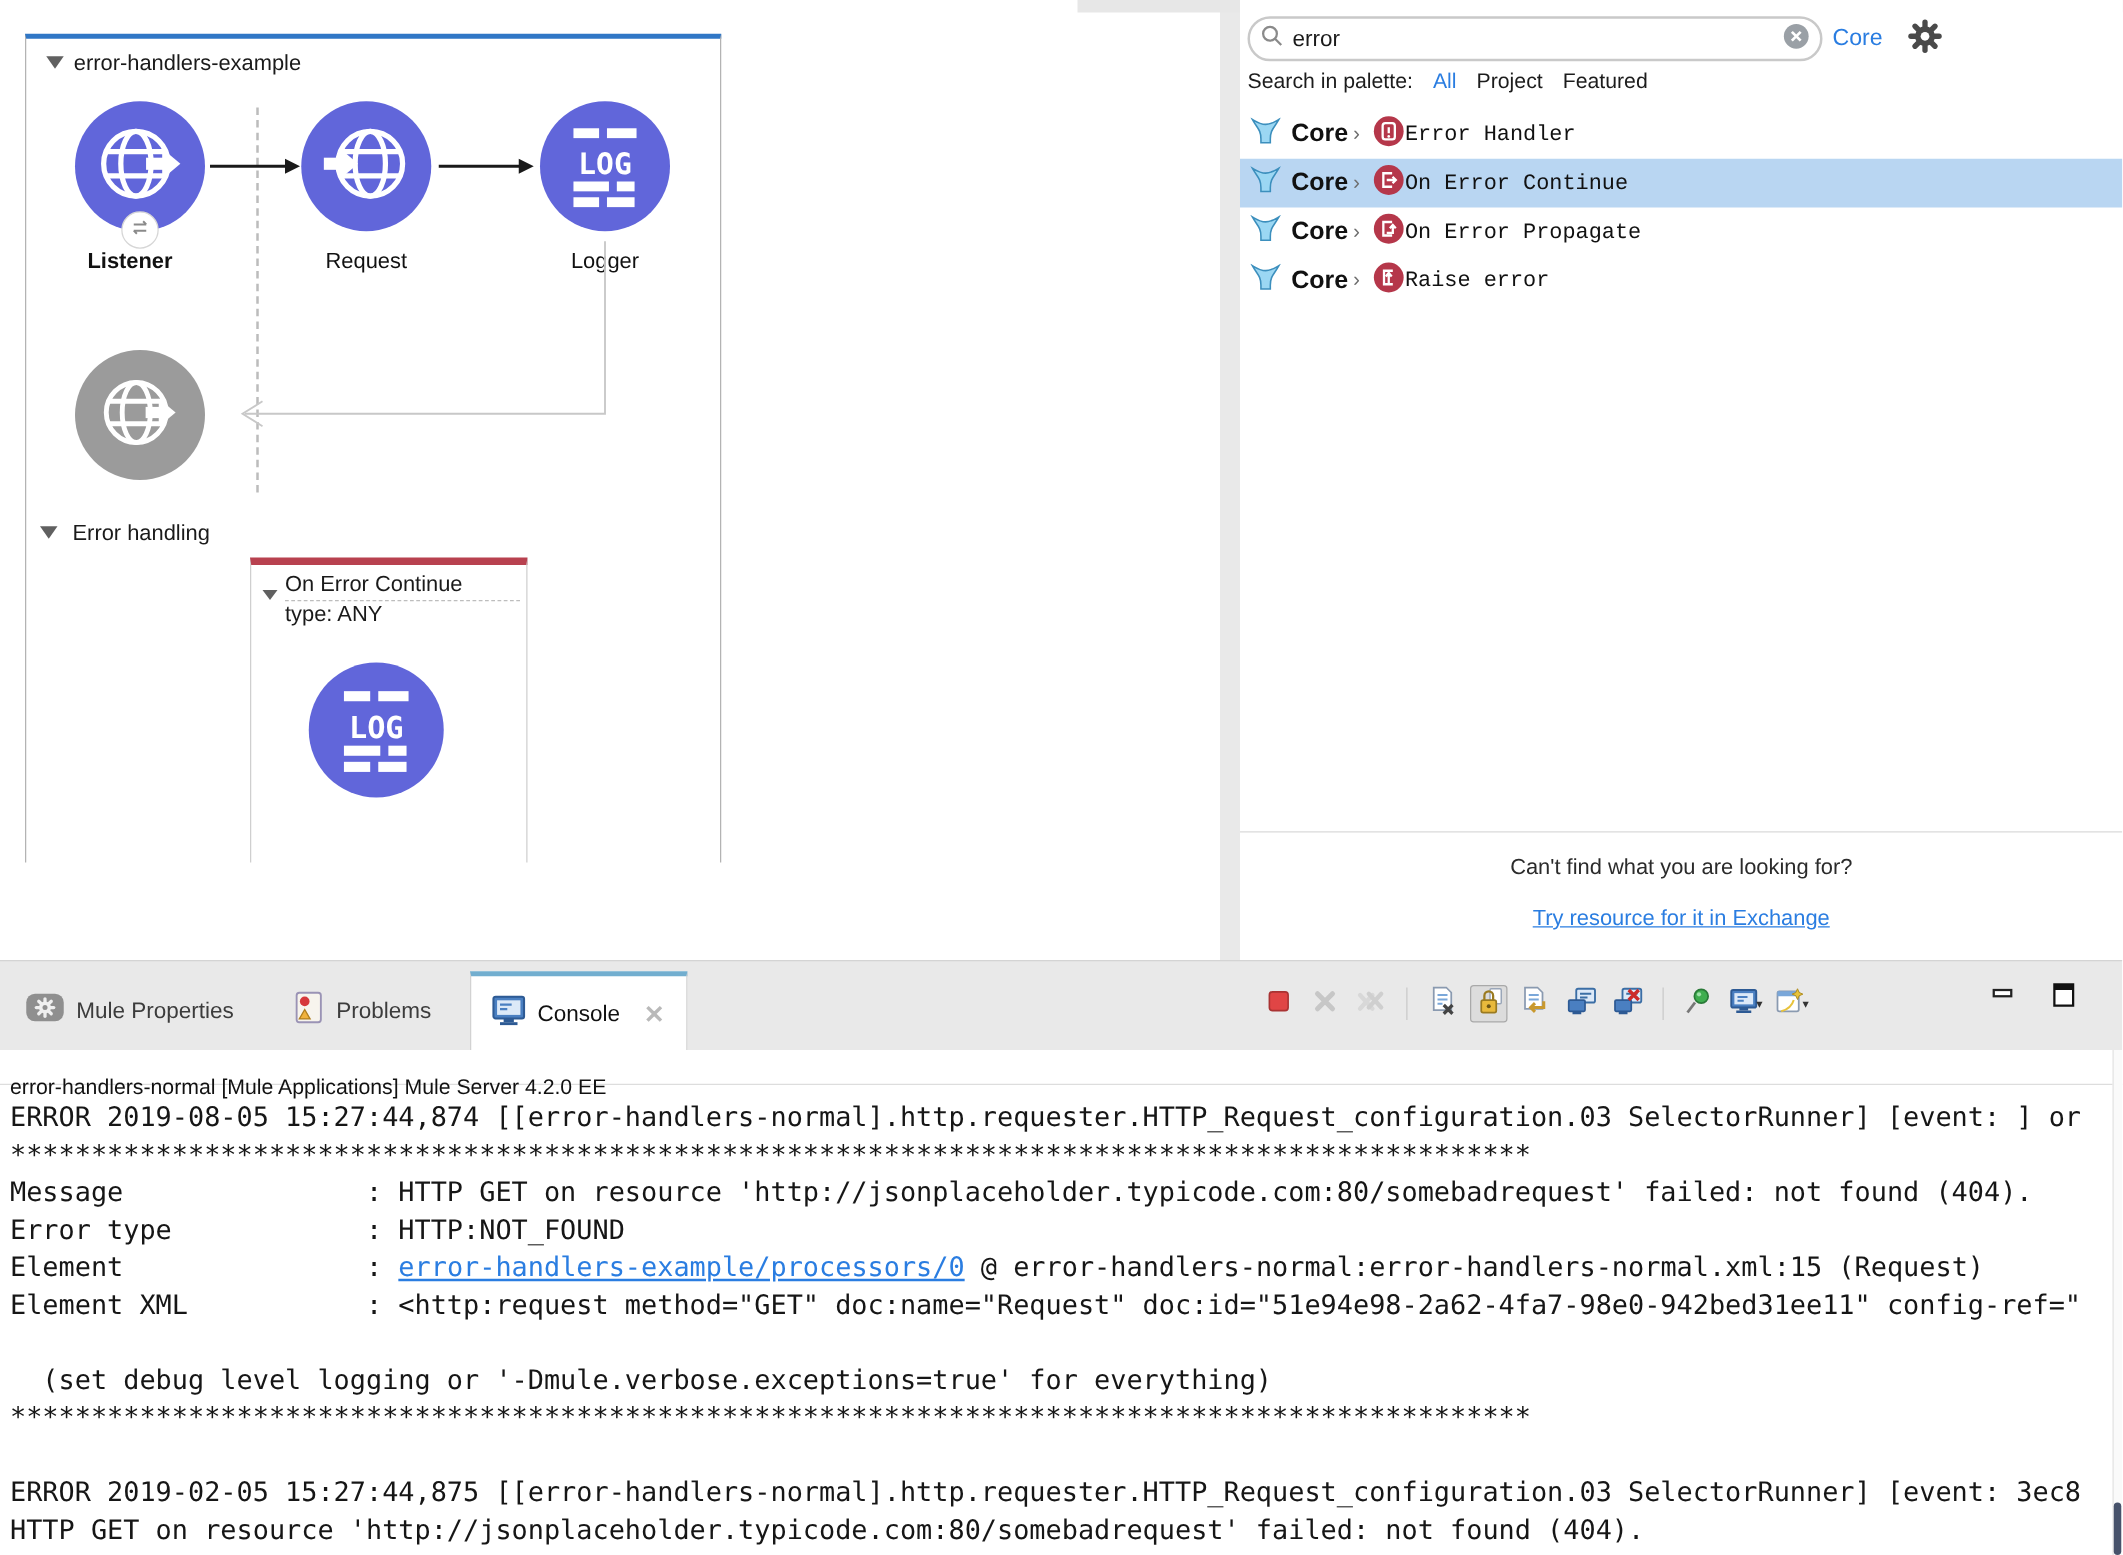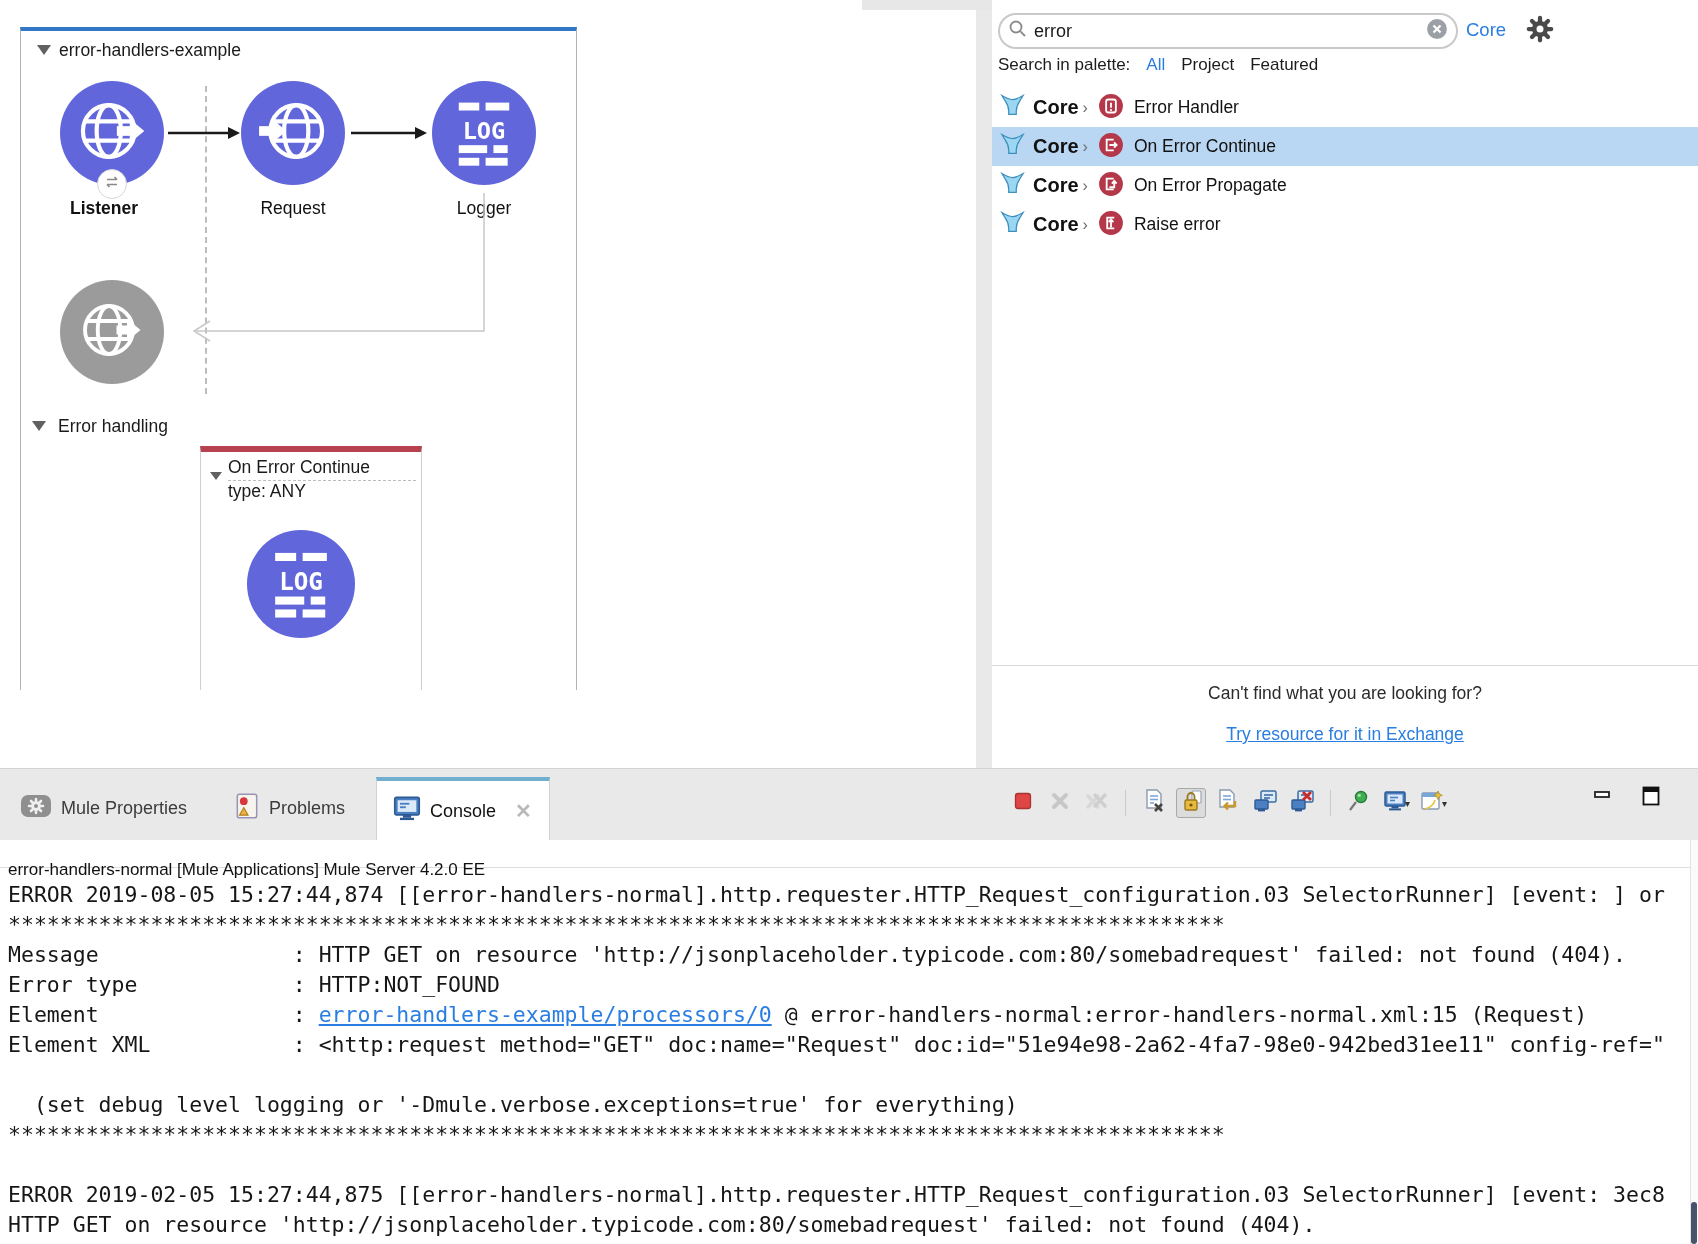--- a/index.html
+++ b/index.html
@@ -43,21 +43,21 @@
   .clear-link { position:absolute; left:474px; top:19px; font-size:18.5px; color:var(--link-blue,#2a7de1); cursor:pointer; }
   .palette-gear { position:absolute; left:533px; top:14px; cursor:pointer; }
   .scope-row { position:absolute; left:6px; top:55px; font-size:17px; color:#1c1c1c; display:flex; gap:16px; align-items:baseline; }
   .scope-link { color:#1c1c1c; cursor:pointer; }
   .scope-link.active { color:var(--link-blue,#2a7de1); }
   .palette-items { position:absolute; left:0; top:88px; width:706px; }
   .palette-item { display:flex; align-items:center; height:39px; padding-left:8px; cursor:pointer; }
   .palette-item.selected { background:var(--sel-blue,#b9d6f2); }
   .pi-cat { font-weight:bold; font-size:20px; color:#111; margin:0 4px 0 8px; }
   .pi-chev { color:#6d6d6d; font-size:16px; margin-right:10px; }
-  .pi-label { font-size:17.5px; color:#111; margin-left:10px; }
+  .pi-label { font-size:17.5px; color:#111; margin-left:0;font-family:Liberation Mono, monospace; }
   .palette-footer-sep { position:absolute; left:0; top:665px; width:706px; border-top:1px solid #dadada; }
   .palette-q { position:absolute; left:0; top:683px; width:706px; text-align:center; font-size:17.5px; color:#2b2b2b; }
   .palette-link { position:absolute; left:0; top:724px; width:706px; text-align:center; font-size:17.5px;
     color:var(--link-blue,#2a7de1); text-decoration:underline; cursor:pointer; }
 
   
   .console-panel { position:absolute; left:0; top:768px; width:1698px; height:476px; background:#fff; }
   .console-tabrow { position:absolute; left:0; top:0; width:1698px; height:72px; background:#e9e9e9; border-top:1px solid #d4d4d4; }
   .ctab { position:absolute; display:flex; align-items:center; gap:9px; height:46px; top:16px; font-size:18px; color:#3c3c3c; cursor:pointer; }
   .ctab-active { position:absolute; left:376px; top:8px; width:174px; height:64px; background:#fff;

